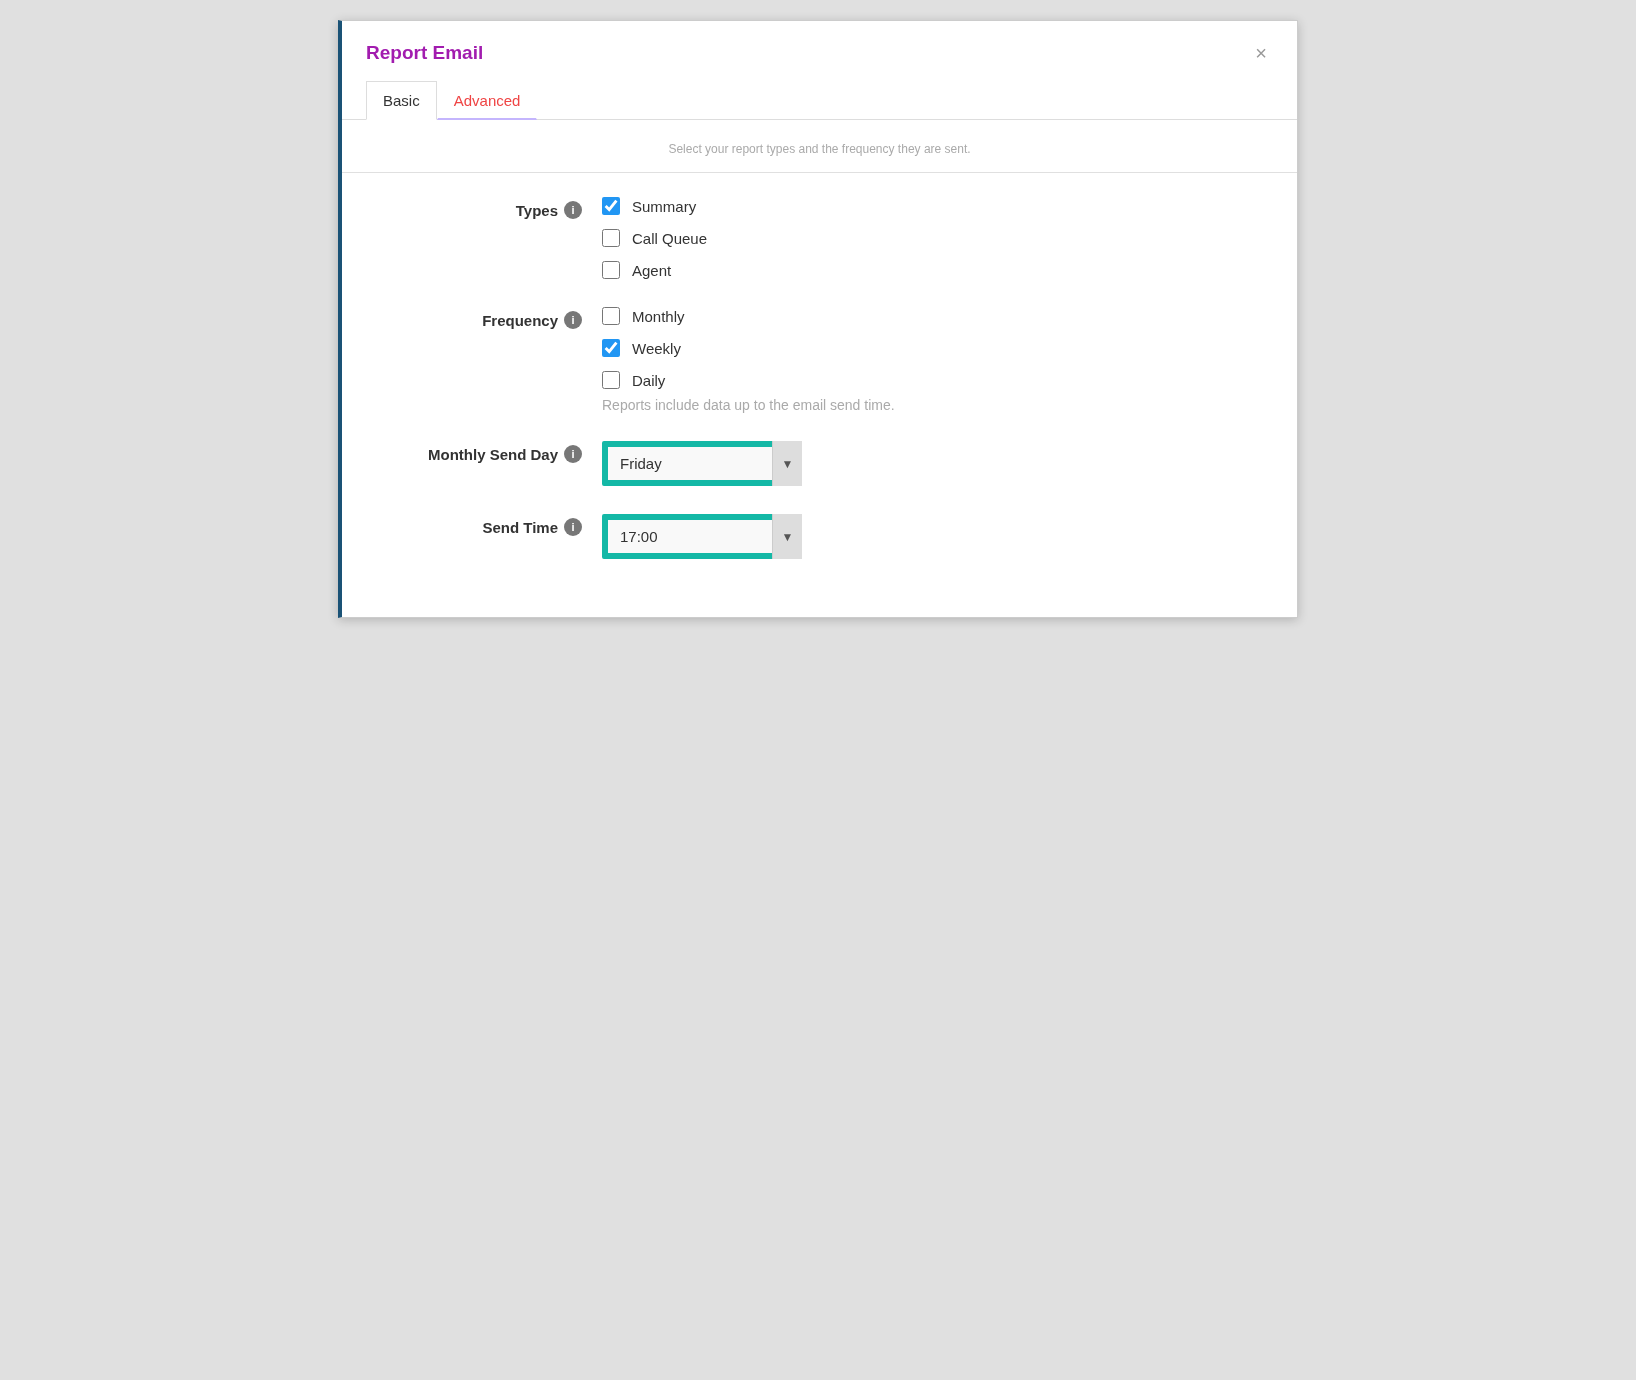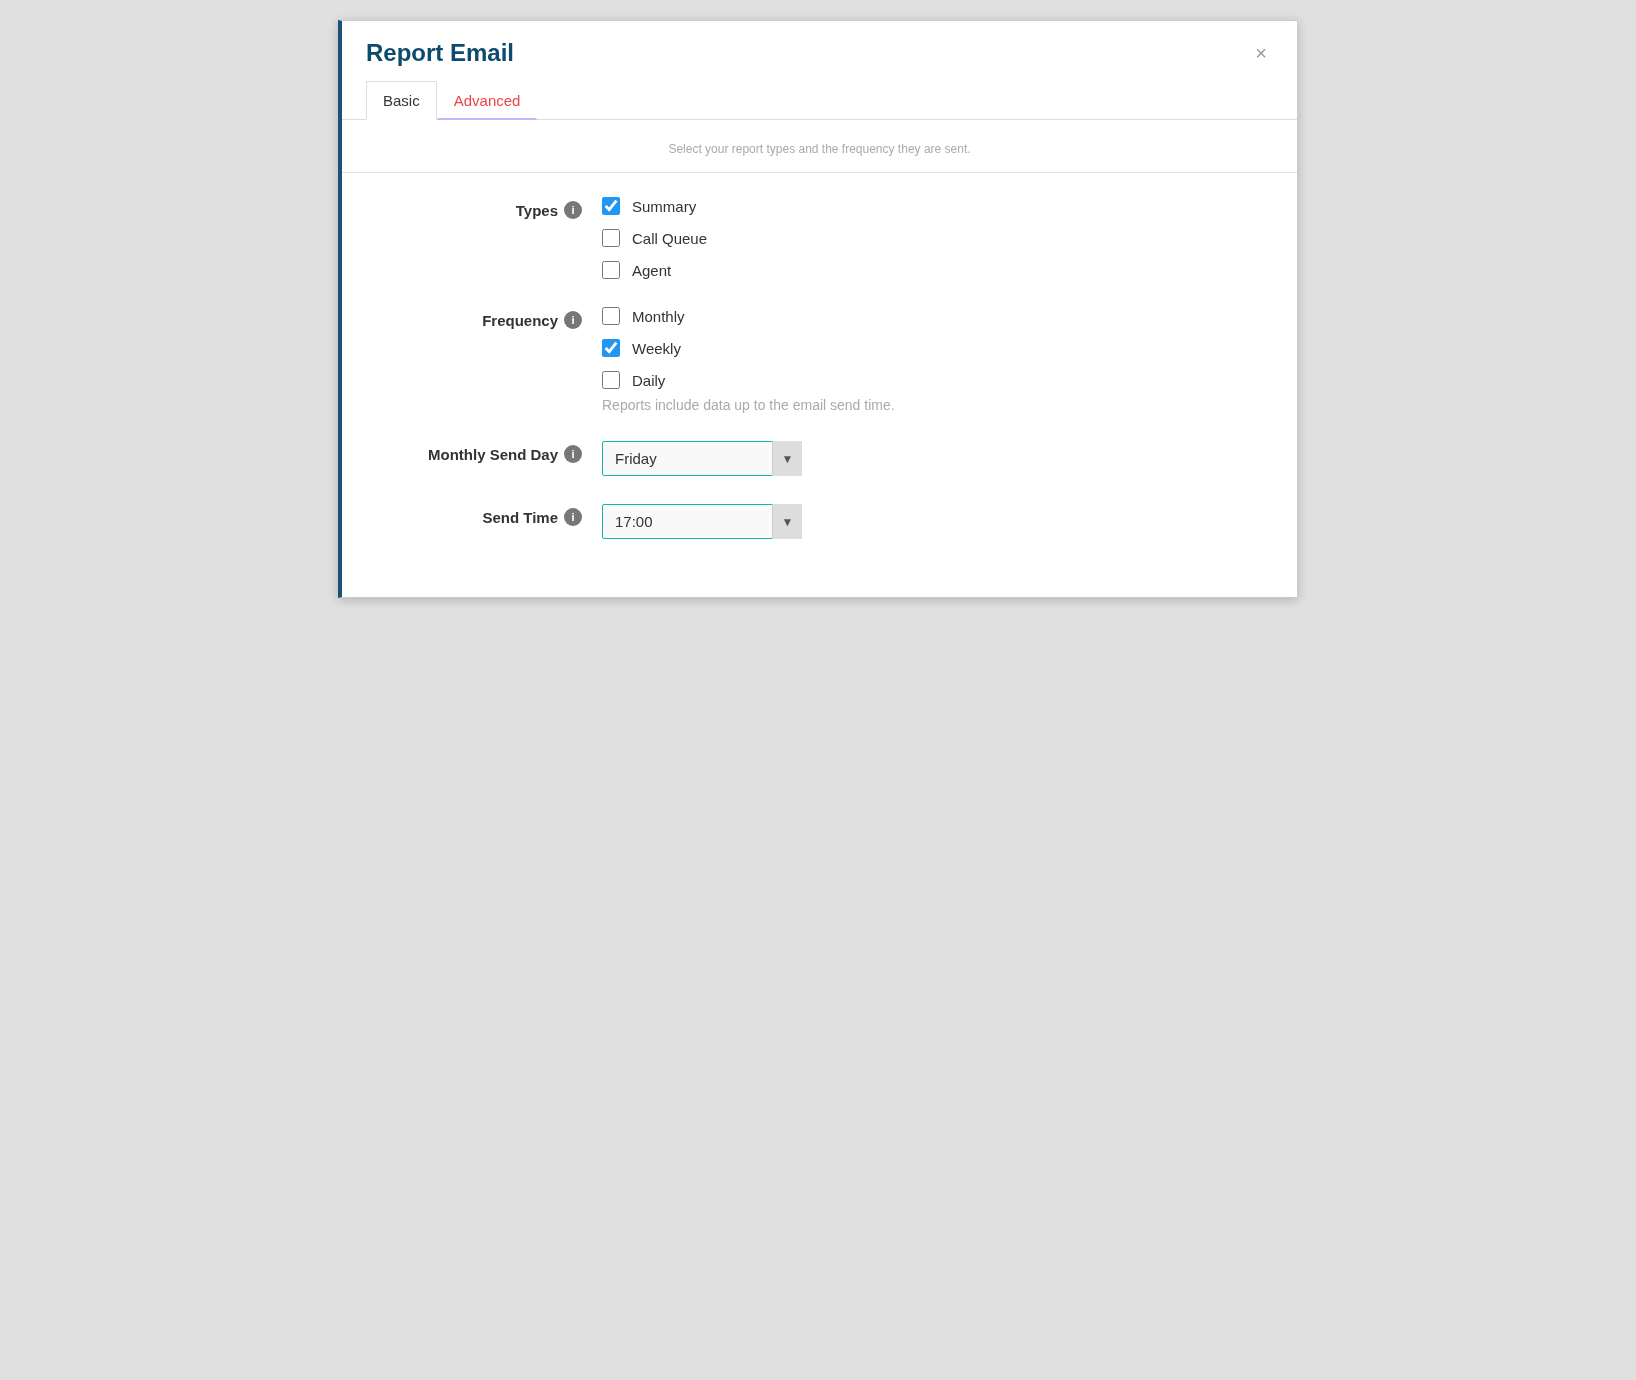--- a/index.html
+++ b/index.html
@@ -28,23 +28,23 @@
     }
 
     .modal-header {
       padding: 18px 24px 14px 24px;
       display: flex;
       justify-content: space-between;
       align-items: center;
     }
 
     .modal-title {
-      font-size: 24px;
+      font-size: 19px;
       font-weight: 700;
-      color: #0c4a6e;
+      color: #a21caf;
     }
 
     .close-btn {
       font-size: 20px;
       color: #999;
       cursor: pointer;
       background: none;
       border: none;
       line-height: 1;
       padding: 4px 6px;
@@ -172,21 +172,21 @@
     .select-wrapper {
       position: relative;
       display: inline-block;
     }
 
     .select-dropdown {
       appearance: none;
       -webkit-appearance: none;
       padding: 8px 36px 8px 12px;
       font-size: 15px;
-      border: 1px solid #14b8a6;
+      border: 6px solid #14b8a6;
       background: #f9f9f9;
       color: #333;
       cursor: pointer;
       min-width: 200px;
       border-radius: 2px;
     }
 
     .select-arrow {
       position: absolute;
       right: 0;

